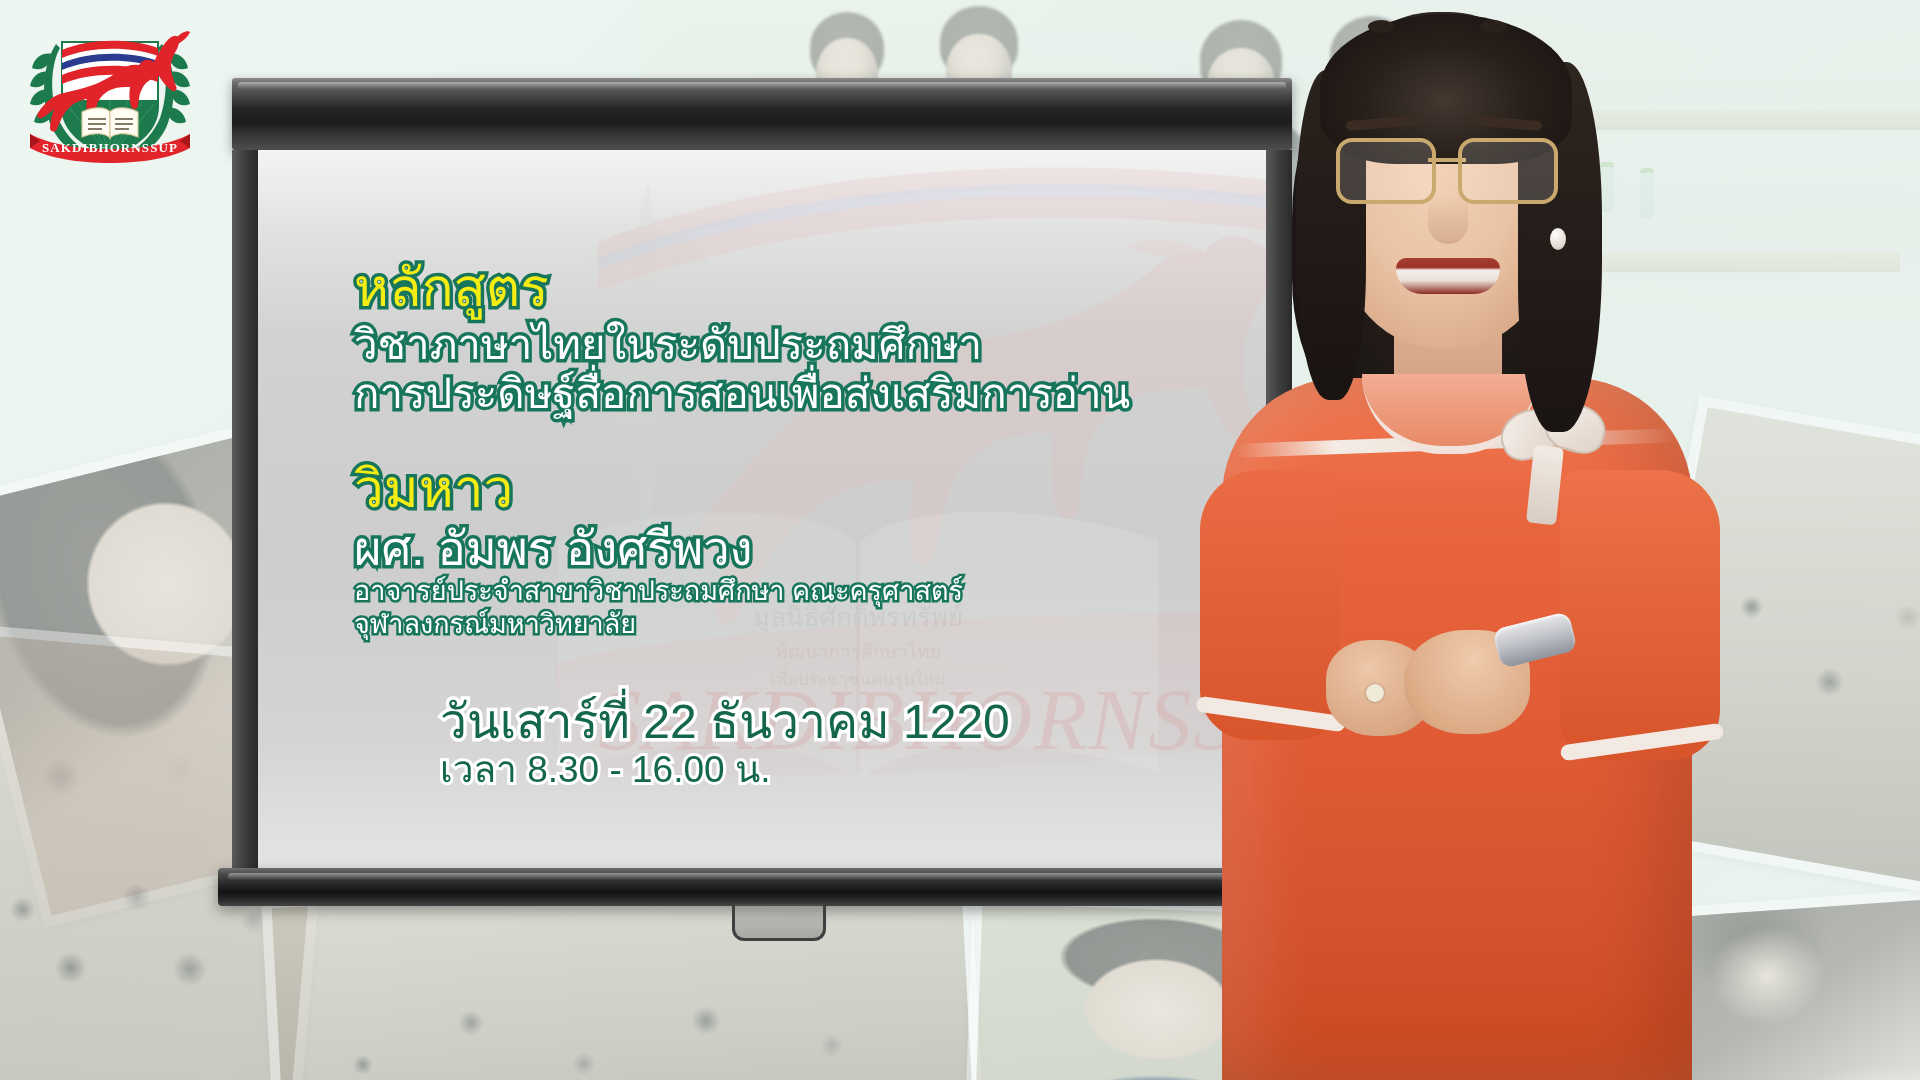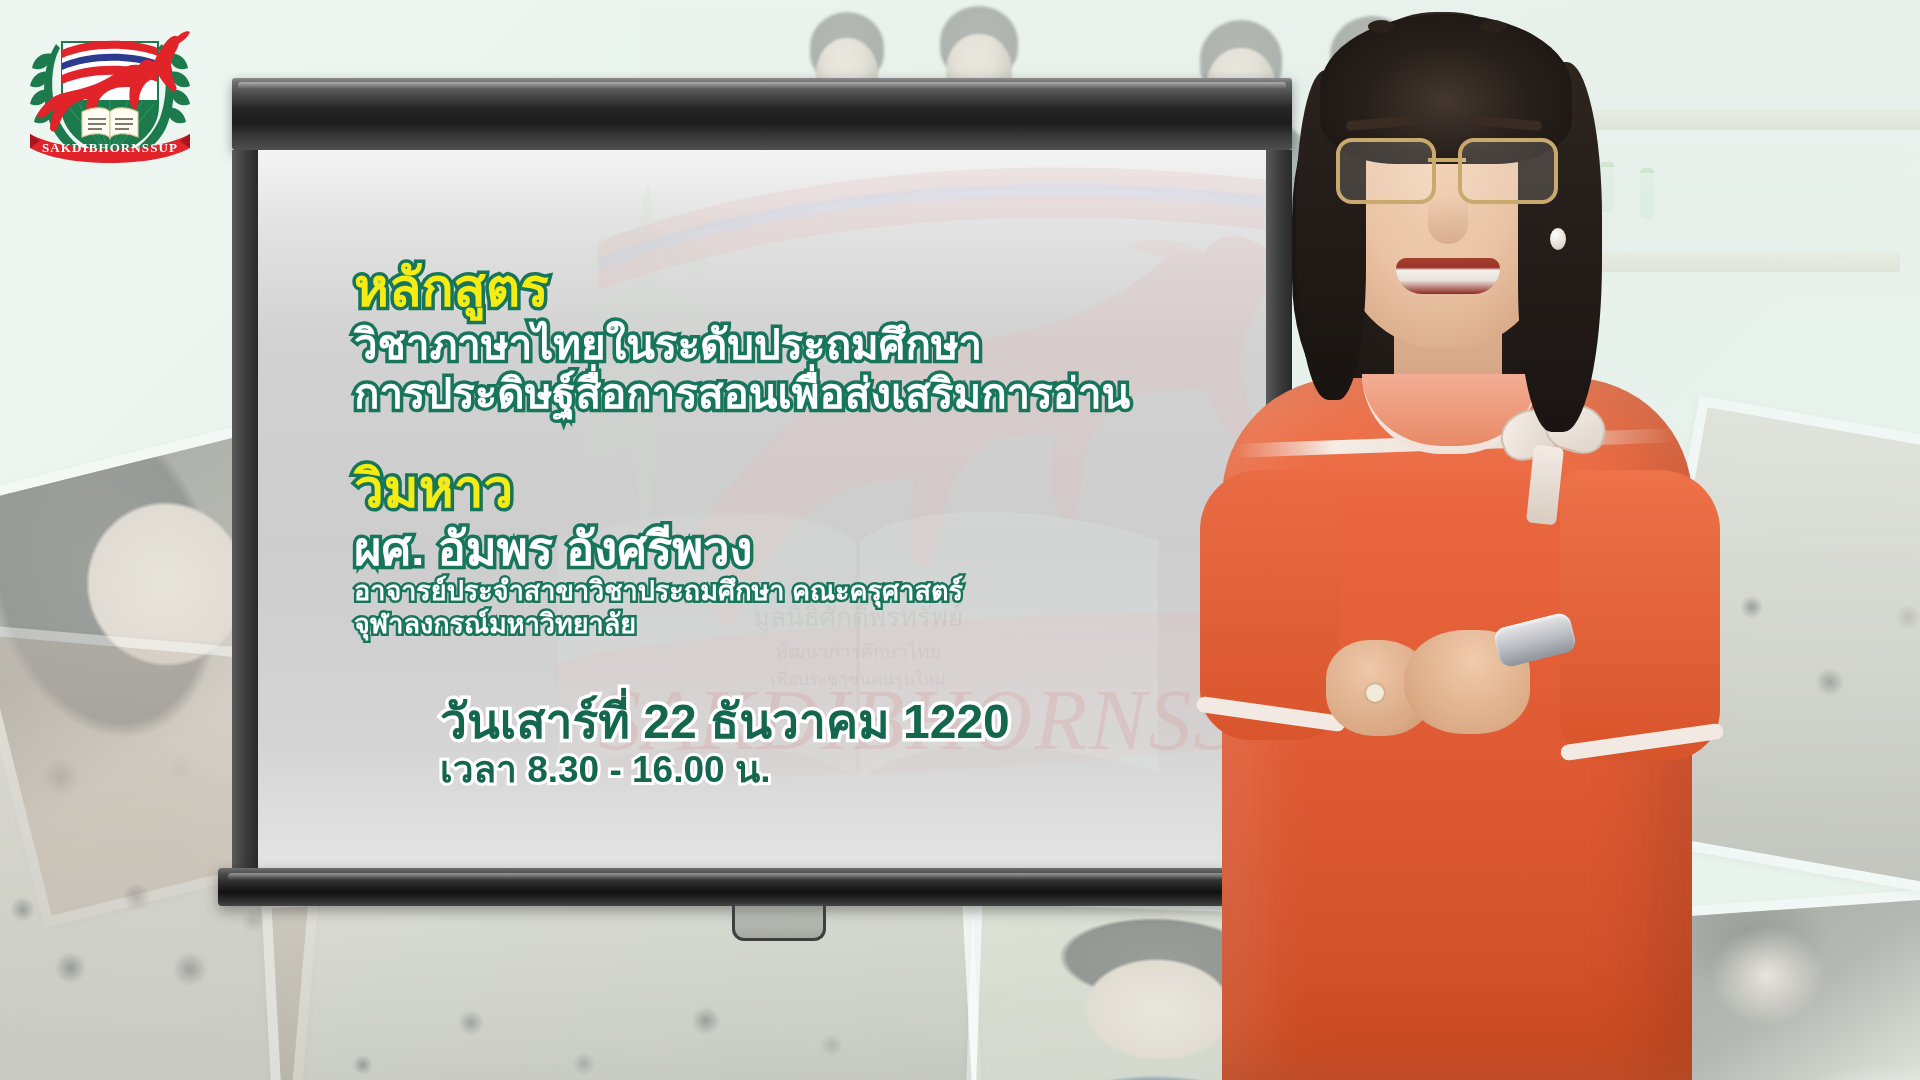--- a/index.html
+++ b/index.html
@@ -184,21 +184,21 @@
     position: absolute; left: 500px; top: 826px; width: 88px; height: 34px;
     border: 3px solid #3f3f3f; border-top: none;
     border-radius: 0 0 12px 12px;
     background: linear-gradient(180deg, rgba(120,120,120,.18), rgba(60,60,60,.30));
   }
 
   
   .slide-text { position: absolute; left: 96px; top: 108px; width: 880px; }
 
   .t-hl, .t-body, .t-name, .t-sub, .t-date, .t-time {
-    font-weight: 700;
+    font-weight: 400;
     line-height: 1.12;
     white-space: nowrap;
   }
 
   
   .t-hl {
     font-size: 53px;
     color: #f5ec14;
     -webkit-text-stroke: 7px #16755a;
     paint-order: stroke fill;

